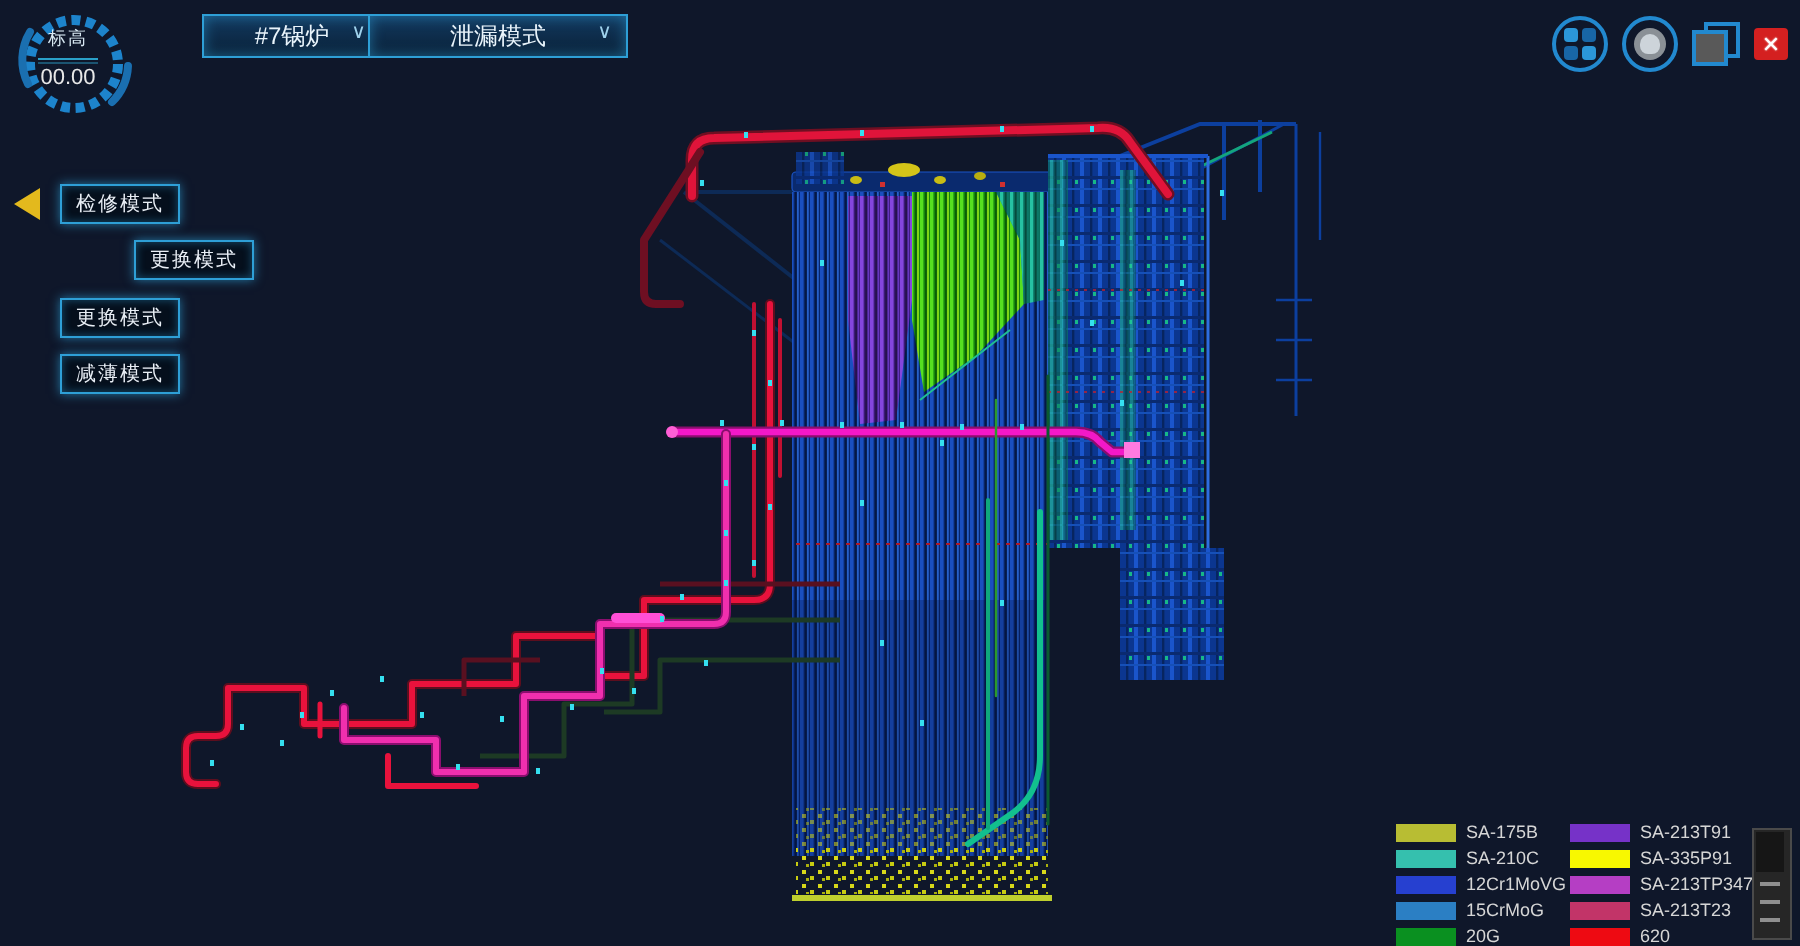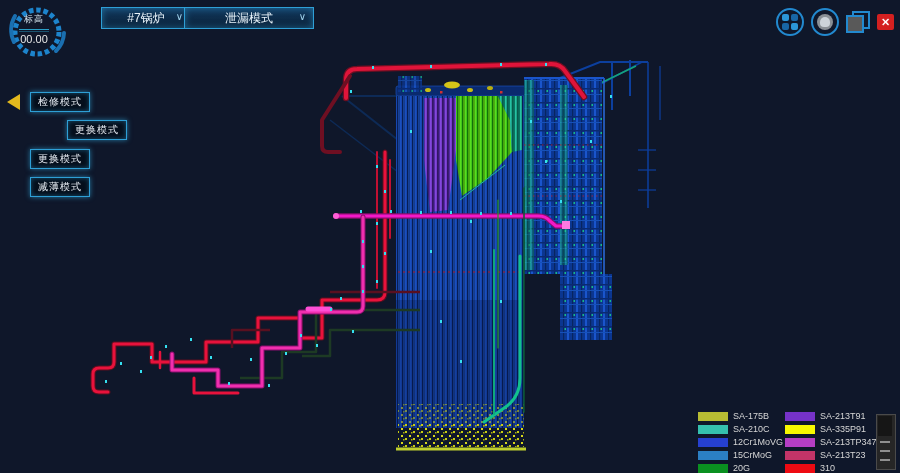--- a/index.html
+++ b/index.html
@@ -349,21 +349,21 @@
       <div class="lrow">
         <span class="swatch" style="background-color: rgb(181, 62, 196);"></span>
         <span class="llabel">SA-213TP347H</span>
       </div>
       <div class="lrow">
         <span class="swatch" style="background-color: rgb(194, 52, 104);"></span>
         <span class="llabel">SA-213T23</span>
       </div>
       <div class="lrow">
         <span class="swatch" style="background-color: rgb(238, 10, 18);"></span>
-        <span class="llabel">310</span>
+        <span class="llabel">620</span>
       </div>
     </div>
     <div class="lscroll">
       <div class="lthumb"></div>
       <div class="ltick lt1"></div>
       <div class="ltick lt2"></div>
       <div class="ltick lt3"></div>
     </div>
   </div>
 

